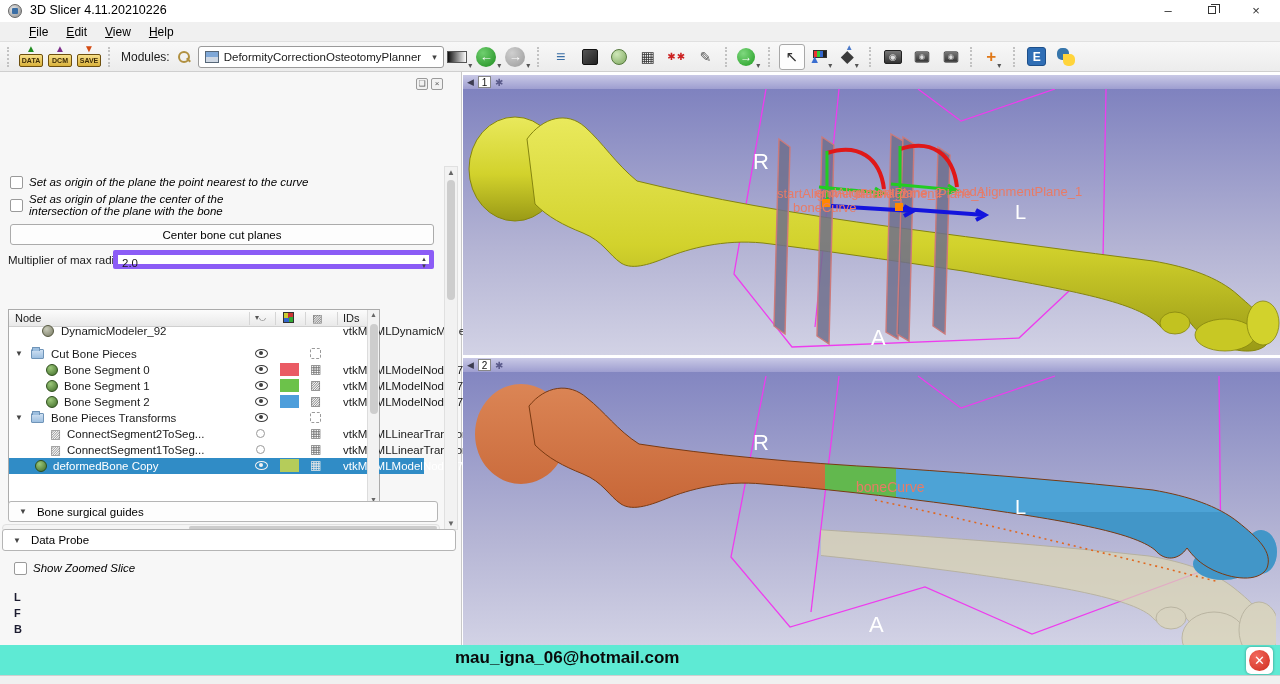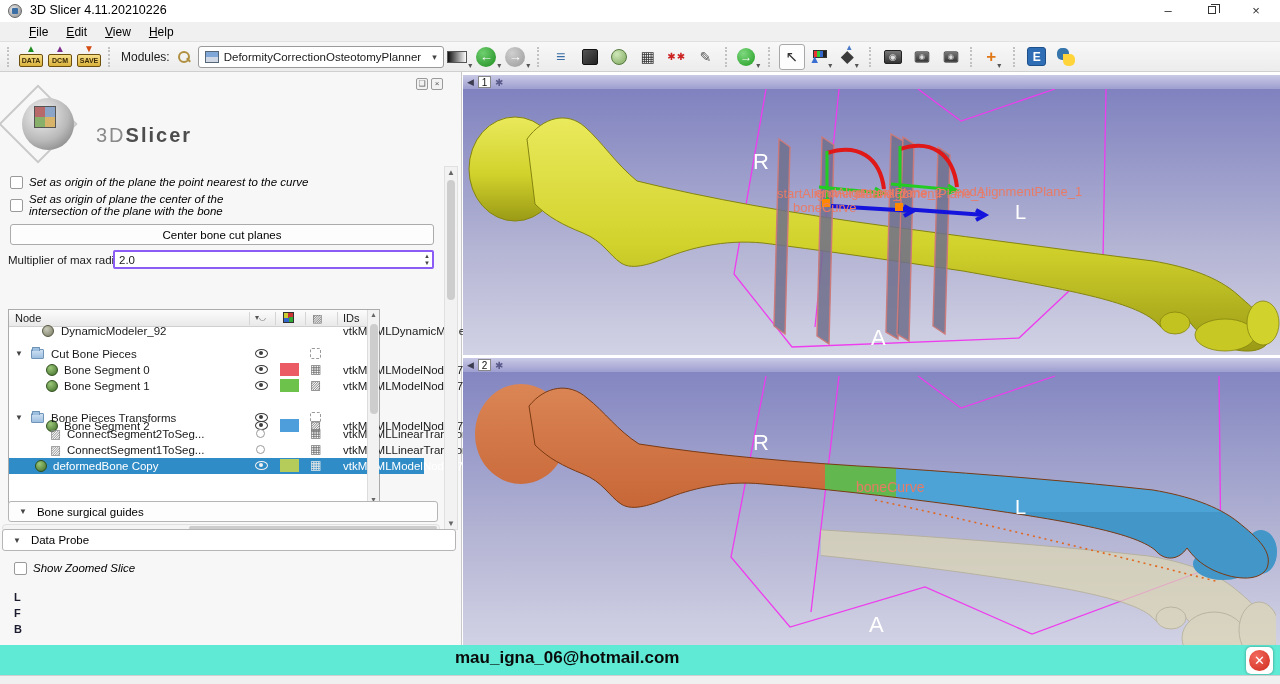--- a/index.html
+++ b/index.html
@@ -101,21 +101,21 @@
   .logo-cut { position:absolute; left:30px; top:18px; width:22px; height:22px;
     background:conic-gradient(#8aa5c8 25%, #d8b36a 25% 50%, #88b06a 50% 75%, #b86a6a 75%); border:1px solid #555;}
   .logo-text { position:absolute; left:92px; top:36px; font-size:20px; letter-spacing:2px; color:#8a8a8a; }
   .logo-text b { color:#4d4d4d; font-weight:bold; }
   .chk { position:absolute; width:13px; height:13px; background:#fff; border:1px solid #9a9a9a; border-radius:2px;}
   .chk-label { position:absolute; font-size:11.5px; color:#000;font-style:italic; }
   .pbtn { position:absolute; background:#fdfdfd; border:1px solid #ababab; border-radius:3px;
     font-size:11.5px; color:#000; display:flex; flex-direction:column; align-items:center; justify-content:center;}
   #spin-label { position:absolute; left:8px; top:182px; font-size:11.5px; }
   #spinbox { position:absolute; left:113px; top:178px; width:321px; height:19px; background:#fff;
-    border:2px solid #8b5cf6; border-radius:2px; font-size:11.5px; padding:2px 4px; }
+    border:5px solid #8b5cf6; border-radius:2px; font-size:11.5px; padding:2px 4px; }
   .spin-arrows { position:absolute; right:2px; top:1px; display:flex; flex-direction:column;
     font-size:6px; color:#444; line-height:7px; }
 
   
   #tree { position:absolute; left:8px; top:237px; width:372px; height:196px; background:#fff;
     border:1px solid #ababab; }
   #tree-header { position:absolute; left:0; top:0; width:100%; height:17px;
     background:linear-gradient(#fcfcfc,#e9e9e9); border-bottom:1px solid #cfcfcf; font-size:11px; }
   .th-sep { position:absolute; top:2px; width:1px; height:13px; background:#d5d5d5; }
   .colorgrid-ic { display:inline-block; width:11px; height:11px;
@@ -303,26 +303,20 @@
     </div>
   <div class="tbtn">
       <span class="py-ic"></span>
     </div>
 </div>
 
 <div id="left-panel">
   <div class="panel-topbtn" id="undock-btn">❏</div>
   <div class="panel-topbtn" id="panel-close-btn">×</div>
 
-  <div id="logo">
-    <div class="logo-diamond"></div>
-    <div class="logo-ball"></div>
-    <div class="logo-cut"></div>
-    <div class="logo-text"><span>3D</span><b>Slicer</b></div>
-  </div>
 
   <span class="chk" style="left:10px; top:104px;"></span>
   <span class="chk-label" style="left:29px; top:104px;">Set as origin of the plane the point nearest to the curve</span>
 
   <span class="chk" style="left:10px; top:127px;"></span>
   <span class="chk-label" style="left:29px; top:121px;">Set as origin of plane the center of the</span>
   <span class="chk-label" style="left:29px; top:133px;">intersection of the plane with the bone</span>
 
   <div class="pbtn" style="left:10px; top:152px; width:424px; height:21px;">
     <span>Center bone cut planes</span>
@@ -372,21 +366,21 @@
       <span class="idcol">vtkMRMLModelNode171</span>
     </div>
     <div class="trow" style="top:68px;">
       <span class="sphere-sm" style="left:37px;"></span>
       <span class="lbl" style="position:absolute; left:55px;">Bone Segment 1</span>
       <span class="eye"></span>
       <span class="swatch" style="background:#6cc24a"></span>
       <span class="meshcol">▨</span>
       <span class="idcol">vtkMRMLModelNode172</span>
     </div>
-    <div class="trow" style="top:84px;margin-top:24px;">
+    <div class="trow" style="top:84px;">
       <span class="sphere-sm" style="left:37px;"></span>
       <span class="lbl" style="position:absolute; left:55px;">Bone Segment 2</span>
       <span class="eye"></span>
       <span class="swatch" style="background:#4d9edb"></span>
       <span class="meshcol">▨</span>
       <span class="idcol">vtkMRMLModelNode173</span>
     </div>
     <div class="trow" style="top:100px;">
       <span class="expander">▼</span>
       <span class="folder-sm" style="left:22px; top:3px;"></span>

